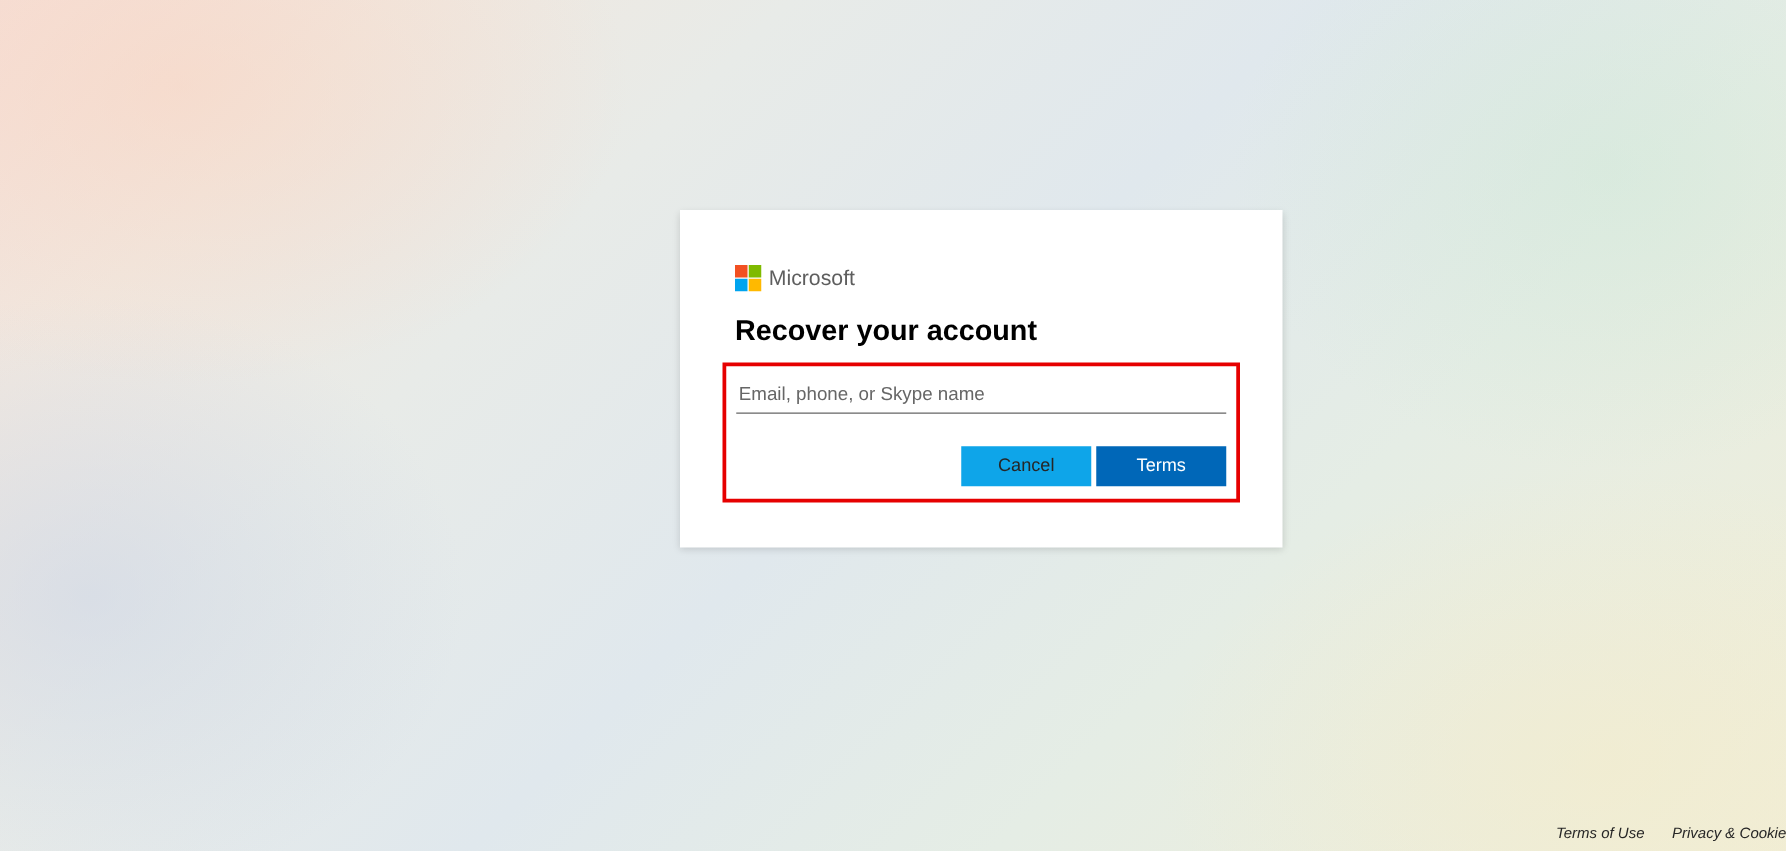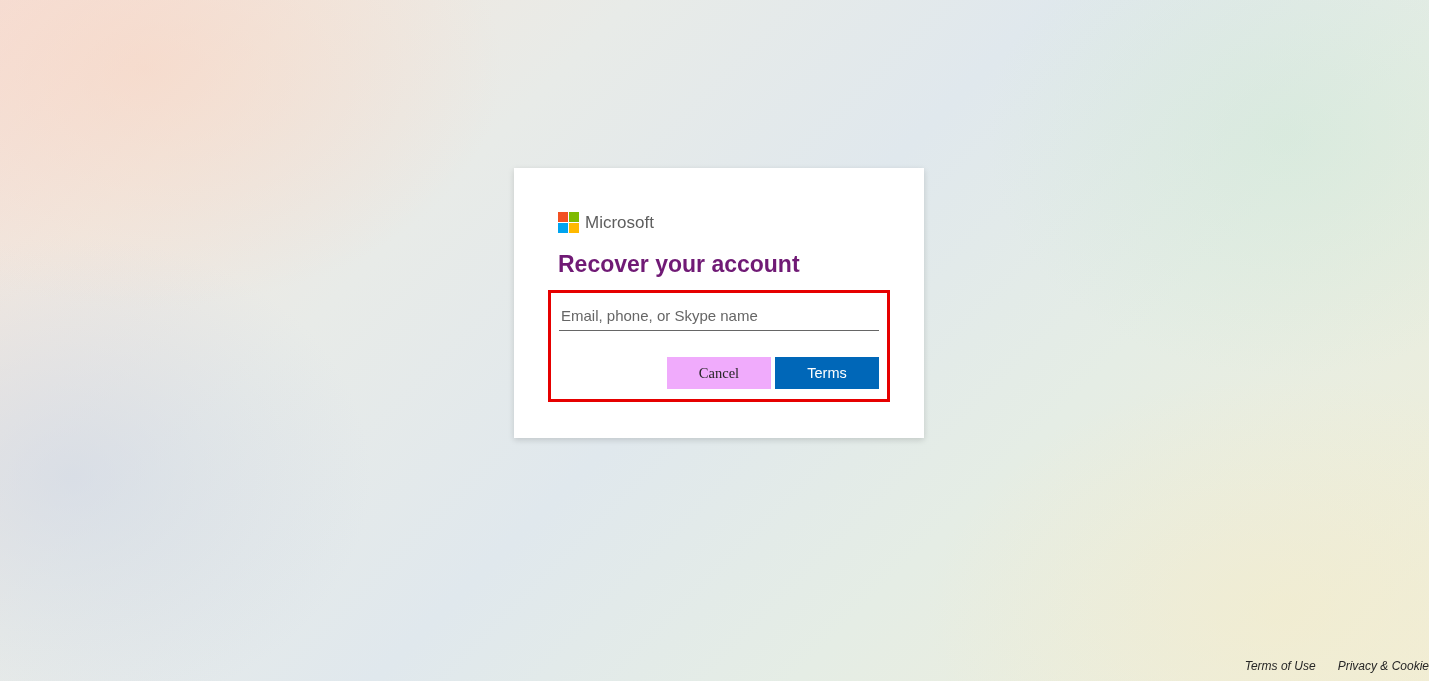--- a/index.html
+++ b/index.html
@@ -26,23 +26,23 @@
       position: absolute;
       inset: 0;
       background: 
         radial-gradient(ellipse 600px 400px at 10% 10%, rgba(250,210,190,0.5), transparent 60%),
         radial-gradient(ellipse 500px 400px at 5% 70%, rgba(200,210,230,0.5), transparent 60%),
         radial-gradient(ellipse 500px 400px at 90% 20%, rgba(200,230,210,0.4), transparent 60%),
         radial-gradient(ellipse 600px 400px at 90% 90%, rgba(245,235,200,0.5), transparent 60%);
     }
     .card {
       position: absolute;
-      width: 410px;
+      width: 482px;
       background: #ffffff;
-      left: 514px;
+      left: 544px;
       top: 168px;
       padding: 44px 44px 36px 44px;
       box-shadow: 0 2px 6px rgba(0,0,0,0.15);
     }
     .logo-row {
       display: flex;
       align-items: center;
       gap: 6px;
       margin-bottom: 18px;
     }
@@ -57,21 +57,21 @@
     .ms-logo .q1 { background: #f25022; }
     .ms-logo .q2 { background: #7fba00; }
     .ms-logo .q3 { background: #00a4ef; }
     .ms-logo .q4 { background: #ffb900; }
     .logo-text {
       color: #5e5e5e;
       font-size: 17px;
       font-weight: 500;
     }
     .title {
-      color: #701a75;
+      color: #000000;
       font-size: 23px;
       font-weight: 600;
       margin-bottom: 12px;
     }
     .desc {
       color: #1b1b1b;
       font-size: 14.5px;
       line-height: 1.35;
       margin-bottom: 18px;
     }
@@ -104,23 +104,22 @@
     .btn {
       min-width: 104px;
       height: 32px;
       border: none;
       font-size: 14.5px;
       font-family: inherit;
       cursor: pointer;
       padding: 0 12px;
     }
     .btn-secondary {
-      background: #f0abfc;
+      background: #0ea5e9;
       color: #262626;
-      font-family: Liberation Serif, serif;
     }
     .btn-primary {
       background: #0067b8;
       color: #ffffff;
     }
     .footer {
       position: absolute;
       bottom: 8px;
       right: 0;
       display: flex;

